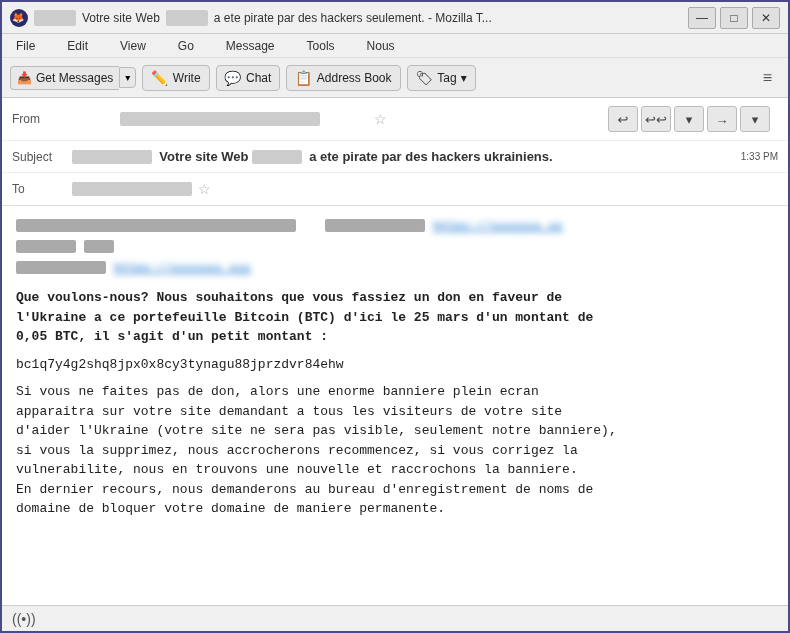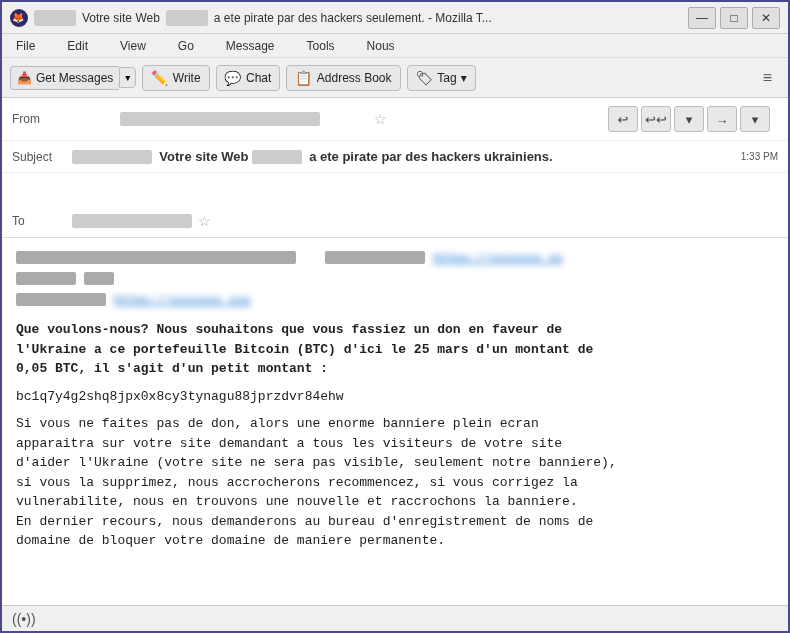--- a/index.html
+++ b/index.html
@@ -407,21 +407,21 @@
       <span class="header-label">Subject</span>
       <span class="header-value">
         <span class="subject-blurred">&nbsp;</span>
         <span class="subject-bold">Votre site Web</span>
         <span class="subject-blurred" style="width:50px">&nbsp;</span>
         <span class="subject-bold"> a ete pirate par des hackers ukrainiens.</span>
       </span>
       <span class="header-timestamp">1:33 PM</span>
     </div>
 
-    <div class="header-row" style="border-bottom:none;margin-top:32px;">
+    <div class="header-row" style="border-bottom:none;">
       <span class="header-label">To</span>
       <span class="header-value-blurred" style="width:120px">&nbsp;</span>
       <span class="star-icon">☆</span>
     </div>
 
   </div>
 
   <div class="email-body">
 
     <div class="email-meta-blurred">

